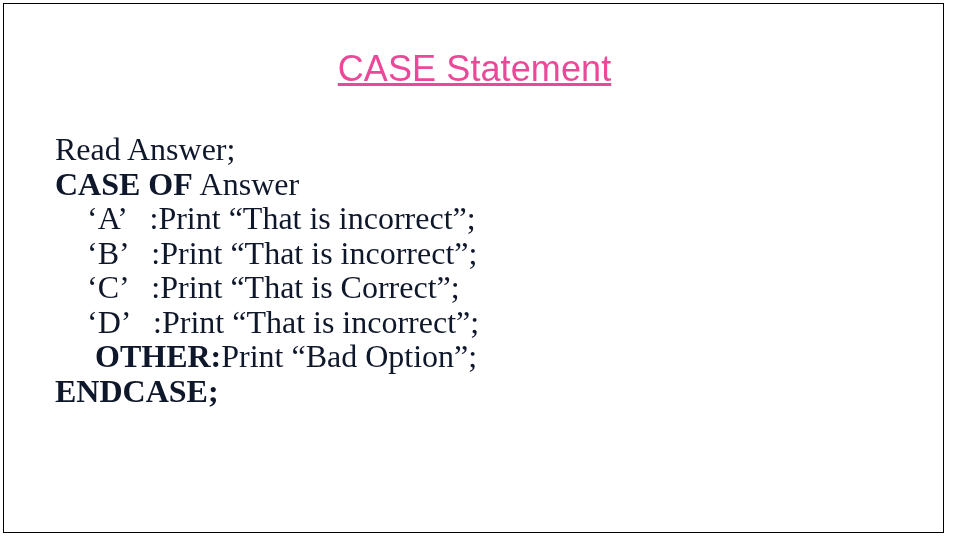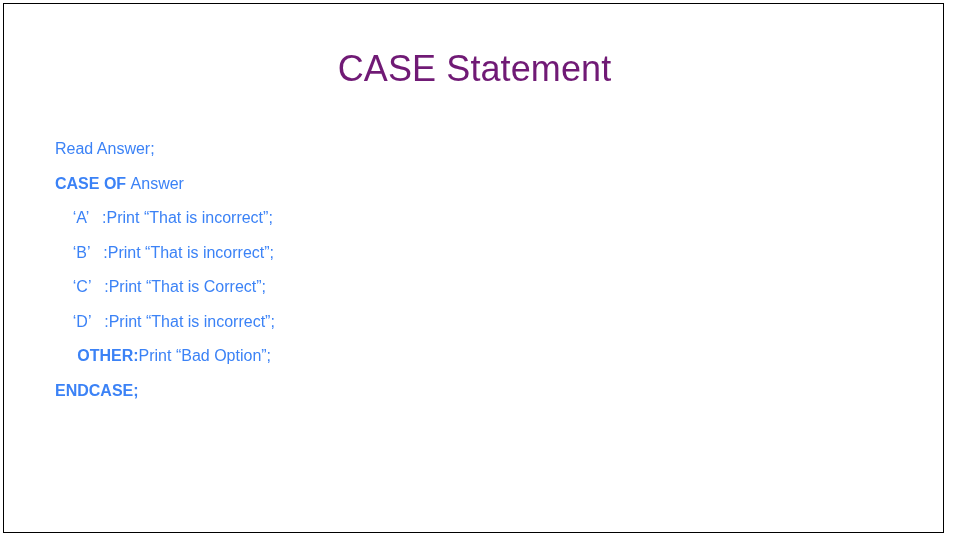--- a/index.html
+++ b/index.html
@@ -29,44 +29,45 @@
   #slide-title {
     position: absolute;
     left: 0;
     top: 44px;
     width: 941px;
     text-align: center;
     font-family: "Liberation Sans", sans-serif;
     font-size: 36px;
     font-weight: 400;
     line-height: 42px;
-    color: #701a75;
+    color: #ec4899;
     letter-spacing: 0.1px;
     white-space: pre;
+    text-decoration: underline;
   }
 
   #code-block {
     position: absolute;
     left: 51px;
     top: 128px;
     width: 870px;
     font-family: "Liberation Mono", "DejaVu Sans Mono", monospace;
     font-size: 24px;
     line-height: 34.5px;
     color: #000000;
     white-space: pre;
     letter-spacing: 0px;
   }
 
   .code-line {
     white-space: pre;
-    font-family: Liberation Sans, sans-serif;
-    font-size: 16px;
+    font-family: Liberation Serif, serif;
+    font-size: 32px;
     line-height: 34.5px;
-    color: #3b82f6;
+    color: #0f172a;
     display: block;
     height: 34.5px;
   }
 
   .kw {
     font-weight: bold;
     margin-top: 10px;
   }
   .plain {
     font-weight: normal;

